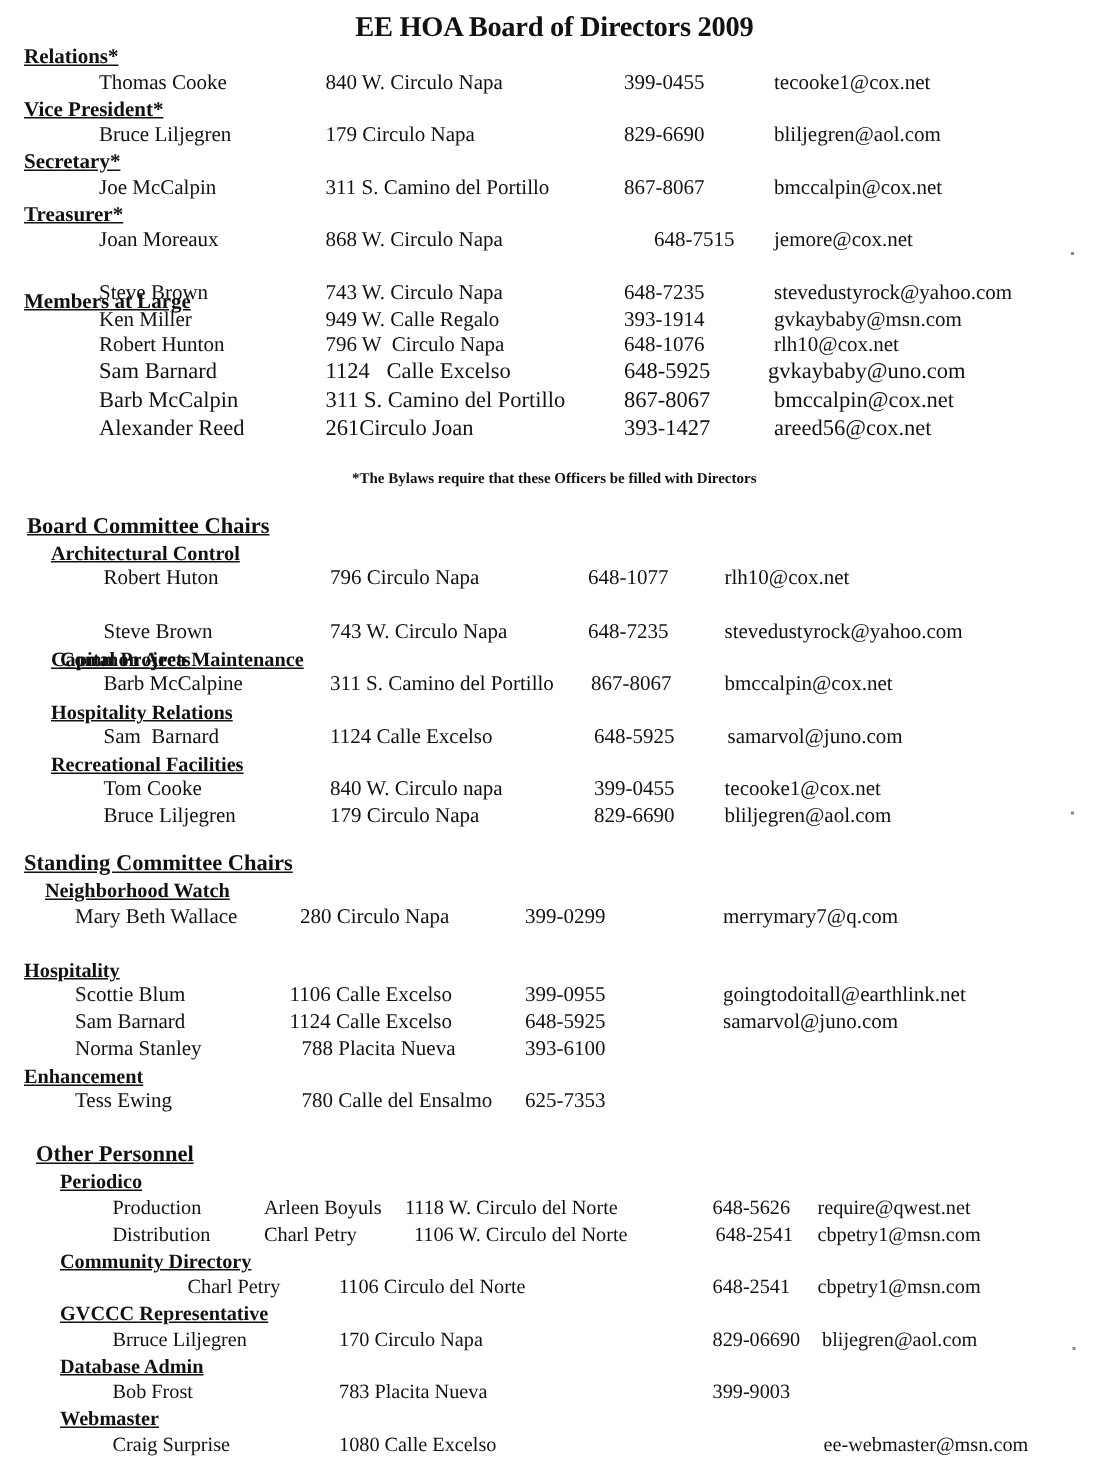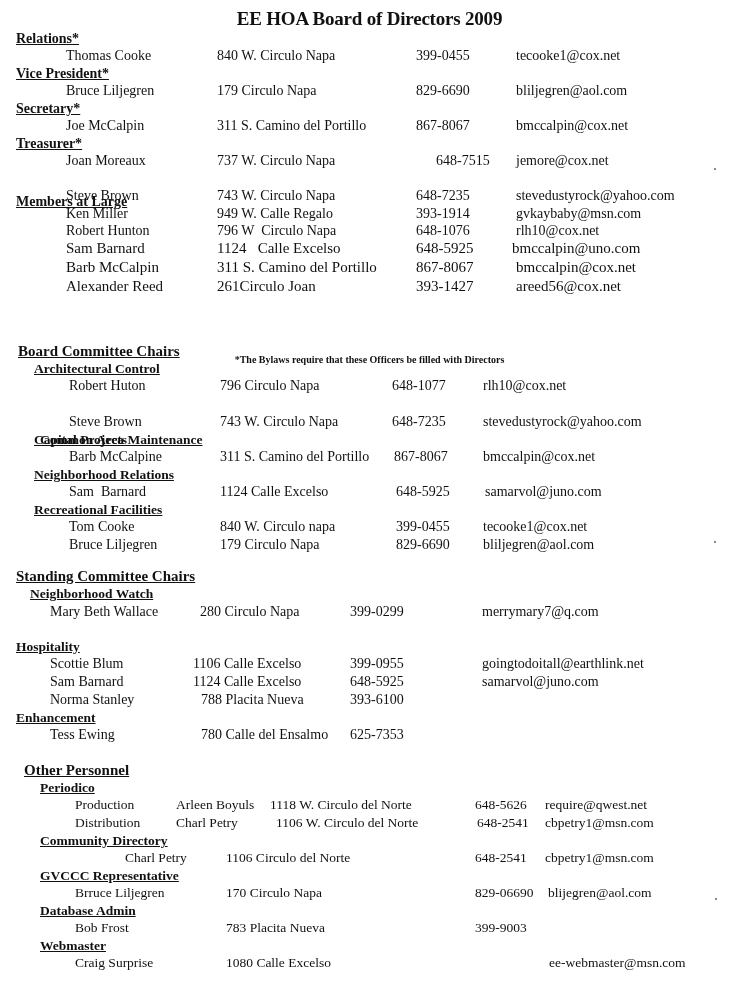--- a/index.html
+++ b/index.html
@@ -6,21 +6,21 @@
   body { width:739px; height:989px; position:relative; overflow:hidden;
          font-family:"Liberation Serif", "DejaVu Serif", serif; color:#111; }
   .title { position:absolute; top:8px; left:0; width:739px; text-align:center;
            font-weight:bold; font-size:19px; letter-spacing:-0.2px; }
   .h1 { position:absolute; font-weight:bold; text-decoration:underline; font-size:14px; }
   .h1.big { font-size:15px; }
   .h2 { position:absolute; font-weight:bold; text-decoration:underline; font-size:13.5px; }
   .row { position:absolute; font-size:14px; white-space:nowrap; }
   .row span { position:absolute; top:0; white-space:nowrap; }
   .note { position:absolute; top:314px; left:0; width:739px; text-align:center;
-          font-weight:bold; font-size:10px;margin-top:40px; }
+          font-weight:bold; font-size:10px; }
   .speck { position:absolute; width:2px; height:2px; background:#888; }
 </style>
 </head>
 <body>
 
 <div>
 
   <div class="title">EE HOA Board of Directors 2009</div>
 
   <div class="h1" style="top:31px;left:16px;">Relations*</div>
@@ -43,21 +43,21 @@
   <div class="row" style="top:118px;left:0;">
     <span style="left:66px">Joe McCalpin</span>
     <span style="left:217px">311 S. Camino del Portillo</span>
     <span style="left:416px">867-8067</span>
     <span style="left:516px">bmccalpin@cox.net</span>
   </div>
 
   <div class="h1" style="top:136px;left:16px;">Treasurer*</div>
   <div class="row" style="top:153px;left:0;">
     <span style="left:66px">Joan Moreaux</span>
-    <span style="left:217px">737 W. Circulo Napa</span>
+    <span style="left:217px">868 W. Circulo Napa</span>
     <span style="left:436px">648-7515</span>
     <span style="left:516px">jemore@cox.net</span>
   </div>
 
   <div class="h1" style="top:171px;left:16px;margin-top:23px;">Members at Large</div>
   <div class="row" style="top:188px;left:0;">
     <span style="left:66px">Steve Brown</span>
     <span style="left:217px">743 W. Circulo Napa</span>
     <span style="left:416px">648-7235</span>
     <span style="left:516px">stevedustyrock@yahoo.com</span>
@@ -71,21 +71,21 @@
   <div class="row" style="top:223px;left:0;">
     <span style="left:66px">Robert Hunton</span>
     <span style="left:217px;white-space:pre">796 W  Circulo Napa</span>
     <span style="left:416px">648-1076</span>
     <span style="left:516px">rlh10@cox.net</span>
   </div>
   <div class="row" style="top:240px;left:0;font-size:15px;">
     <span style="left:66px">Sam Barnard</span>
     <span style="left:217px;white-space:pre">1124   Calle Excelso</span>
     <span style="left:416px">648-5925</span>
-    <span style="left:512px">bmccalpin@uno.com</span>
+    <span style="left:512px">gvkaybaby@uno.com</span>
   </div>
   <div class="row" style="top:259px;left:0;font-size:15px;">
     <span style="left:66px">Barb McCalpin</span>
     <span style="left:217px">311 S. Camino del Portillo</span>
     <span style="left:416px">867-8067</span>
     <span style="left:516px">bmccalpin@cox.net</span>
   </div>
   <div class="row" style="top:278px;left:0;font-size:15px;">
     <span style="left:66px">Alexander Reed</span>
     <span style="left:217px">261Circulo Joan</span>
@@ -114,21 +114,21 @@
   </div>
 
   <div class="h2" style="top:432px;left:34px;">Capital Projects</div>
   <div class="row" style="top:449px;left:0;">
     <span style="left:69px">Barb McCalpine</span>
     <span style="left:220px">311 S. Camino del Portillo</span>
     <span style="left:394px">867-8067</span>
     <span style="left:483px">bmccalpin@cox.net</span>
   </div>
 
-  <div class="h2" style="top:467px;left:34px;">Neighborhood Relations</div>
+  <div class="h2" style="top:467px;left:34px;">Hospitality Relations</div>
   <div class="row" style="top:484px;left:0;">
     <span style="left:69px;white-space:pre">Sam  Barnard</span>
     <span style="left:220px">1124 Calle Excelso</span>
     <span style="left:396px">648-5925</span>
     <span style="left:485px">samarvol@juno.com</span>
   </div>
 
   <div class="h2" style="top:502px;left:34px;">Recreational Facilities</div>
   <div class="row" style="top:519px;left:0;">
     <span style="left:69px">Tom Cooke</span>

